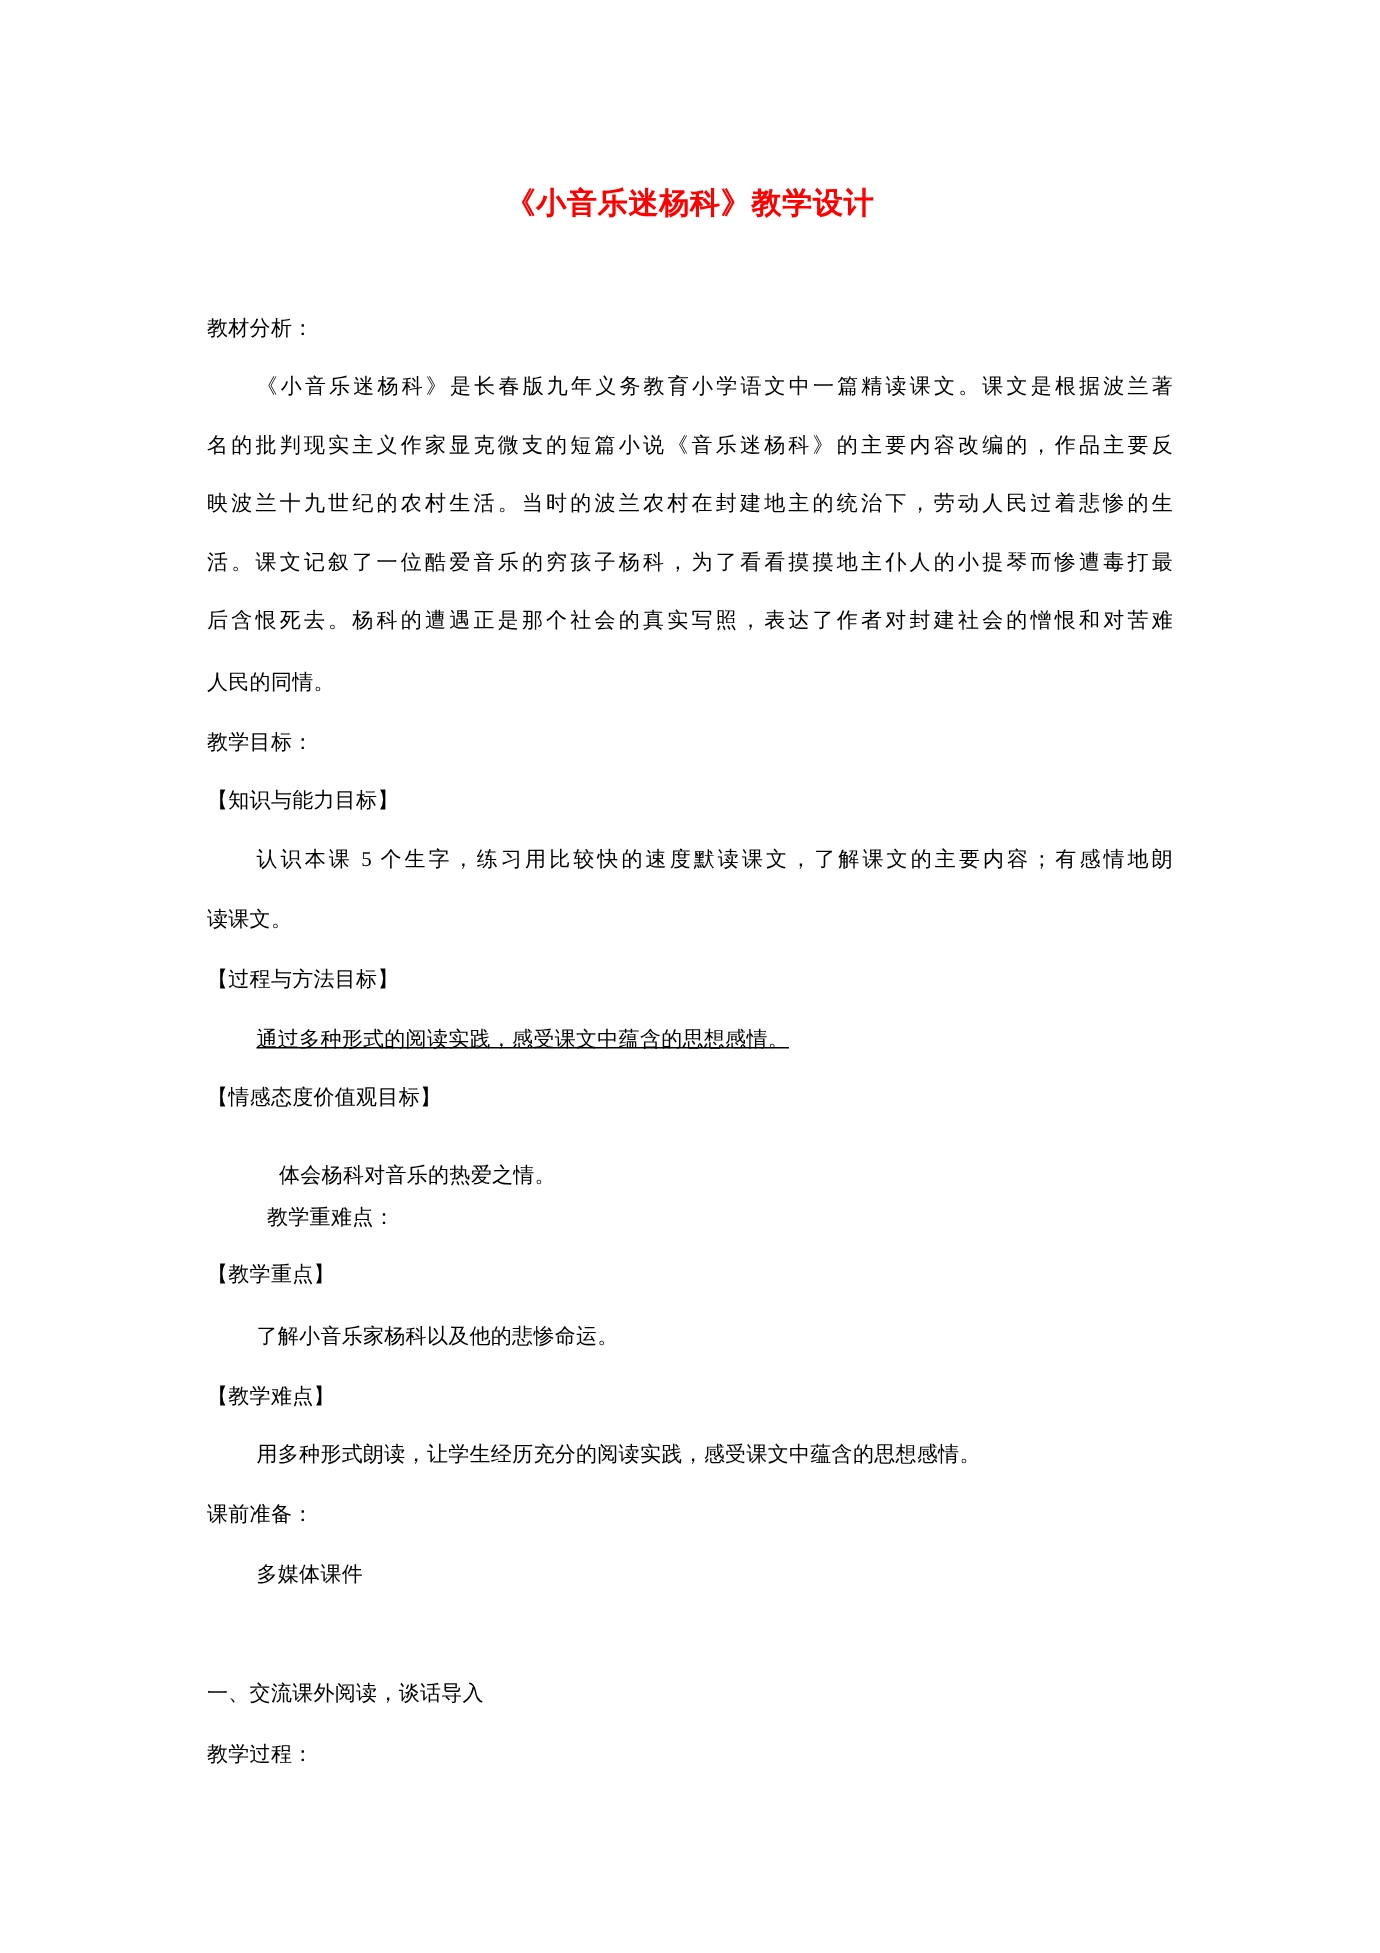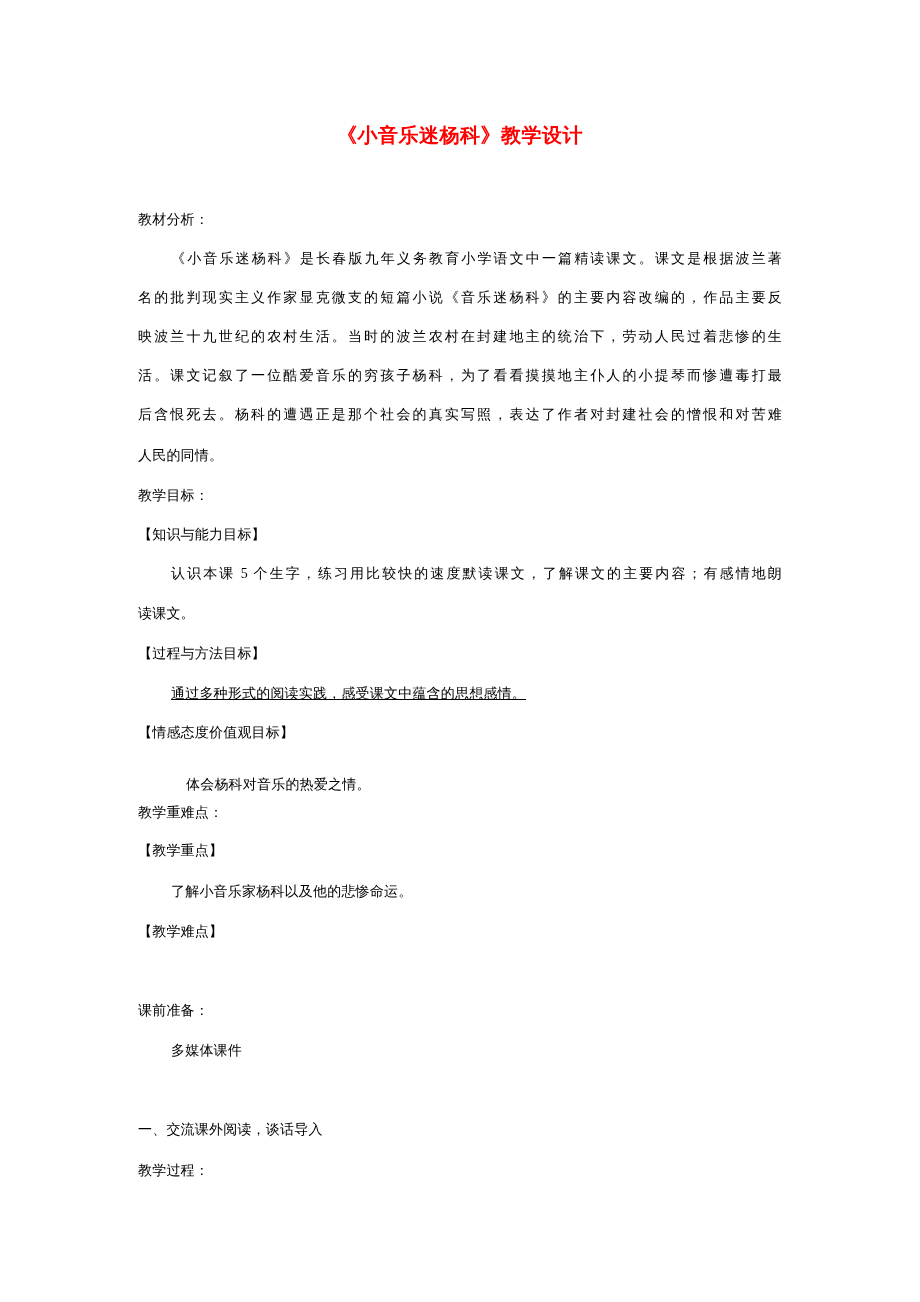--- a/index.html
+++ b/index.html
@@ -71,26 +71,27 @@
   <div class="line" style="top:524px;">【知识与能力目标】</div>
   <div class="line indent1 justify" style="top:564px; width:611px;">认识本课 5 个生字，练习用比较快的速度默读课文，了解课文的主要内容；有感情地朗</div>
   <div class="line" style="top:603px;">读课文。</div>
 
   <div class="line" style="top:643px;">【过程与方法目标】</div>
   <div class="line indent1" style="top:683px;text-decoration:underline;">通过多种形式的阅读实践，感受课文中蕴含的思想感情。</div>
 
   <div class="line" style="top:722px;">【情感态度价值观目标】</div>
   <div class="line indent2" style="top:762px;margin-top:12px;">体会杨科对音乐的热爱之情。</div>
 
-  <div class="line" style="top:802px;">教学重难点：</div>
+  <div class="line" style="top:802px;margin-left:40px;">教学重难点：</div>
 
   <div class="line" style="top:841px;font-family:Liberation Serif, serif;">【教学重点】</div>
   <div class="line indent1" style="top:881px;">了解小音乐家杨科以及他的悲惨命运。</div>
 
   <div class="line" style="top:921px;">【教学难点】</div>
+  <div class="line indent1" style="top:960px;">用多种形式朗读，让学生经历充分的阅读实践，感受课文中蕴含的思想感情。</div>
 
   <div class="line" style="top:1000px;">课前准备：</div>
   <div class="line indent1" style="top:1040px;">多媒体课件</div>
 
   <div class="line" style="top:1140px;margin-top:20px;">教学过程：</div>
   <div class="line" style="top:1119px;">一、交流课外阅读，谈话导入</div>
 
 </div>
 
 </body></html>

